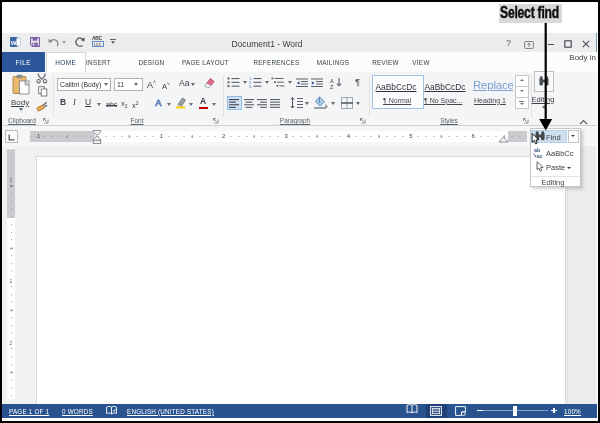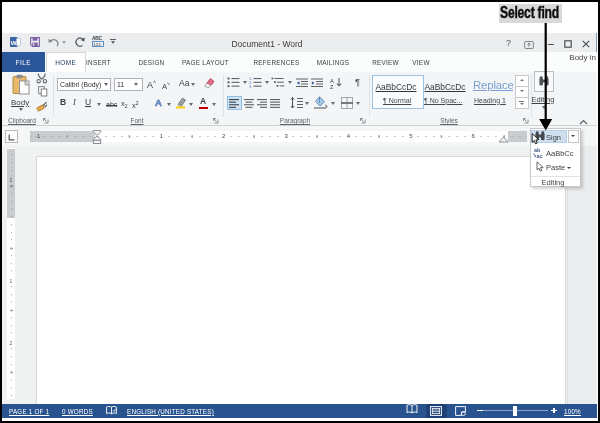--- a/index.html
+++ b/index.html
@@ -385,21 +385,21 @@
 <div class="a" style="left:531px;top:129.5px;width:35.5px;height:13.5px;background:#cfdff0;border:1px solid #b4cfe8;z-index:21;"></div>
 <svg class="a" style="left:534.5px;top:131px;z-index:21;" width="10" height="11" viewBox="0 0 10 11">
     <g fill="#45494e">
       <rect x="0.4" y="1.8" width="3.6" height="7.4" rx="1.5"></rect>
       <rect x="6" y="1.8" width="3.6" height="7.4" rx="1.5"></rect>
       <rect x="3.9" y="3.6" width="2.2" height="2.8"></rect>
       <circle cx="2.2" cy="1.7" r="1.4"></circle>
       <circle cx="7.8" cy="1.7" r="1.4"></circle>
     </g>
   </svg>
-<div class="a mi" style="left:546px;top:132.5px;z-index:21;">Sign</div>
+<div class="a mi" style="left:546px;top:132.5px;z-index:21;">Find</div>
 <div class="a" style="left:567.5px;top:129.5px;width:11px;height:13.5px;background:#fff;border:1px solid #c3c5c7;z-index:21;"></div>
 <div class="a car" style="left:570.5px;top:134.5px;border-left-width:2.2px;border-right-width:2.2px;border-top-width:2.8px;border-top-color:#3c4045;z-index:22;"></div>
 <svg class="a" style="left:531px;top:133px;z-index:23;" width="9" height="13" viewBox="0 0 9 13">
     <path d="M1.2 0.5 L1.2 9.2 L3.3 7.5 L4.6 10.8 L6.2 10.1 L4.9 6.9 L7.7 6.7 Z" fill="#fff" stroke="#000" stroke-width="0.85"></path>
   </svg>
 <svg class="a" style="left:533px;top:146.5px;z-index:21;" width="11" height="11" viewBox="0 0 11 11">
     <text x="1" y="4.8" font-size="5.4" font-weight="bold" fill="#3d5a85" font-family="Liberation Sans">ab</text>
     <text x="3.4" y="10.6" font-size="5.4" font-weight="bold" fill="#3d5a85" font-family="Liberation Sans">ac</text>
     <path d="M1 6.2 C1 8.6 1.6 9.2 3 9.2 M3 9.2 L1.8 8.3 M3 9.2 L1.8 10.1" stroke="#3d5a85" stroke-width="0.7" fill="none"></path>
   </svg>

